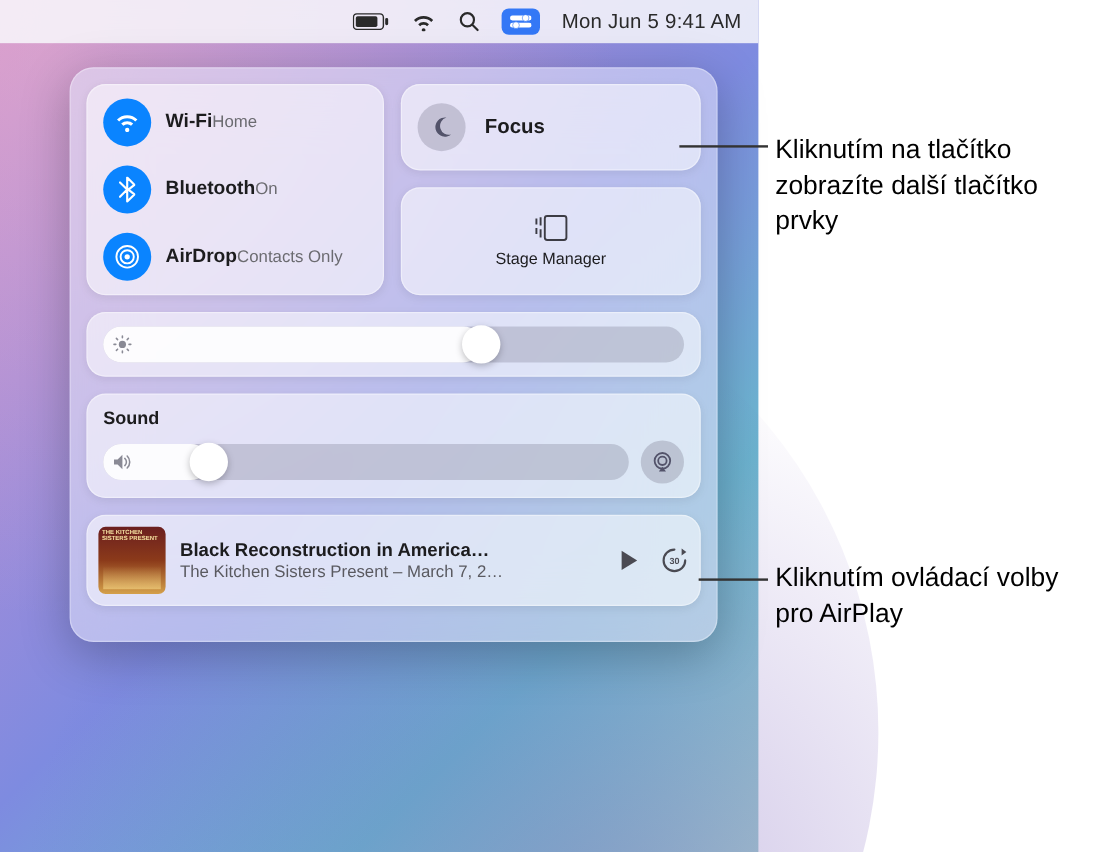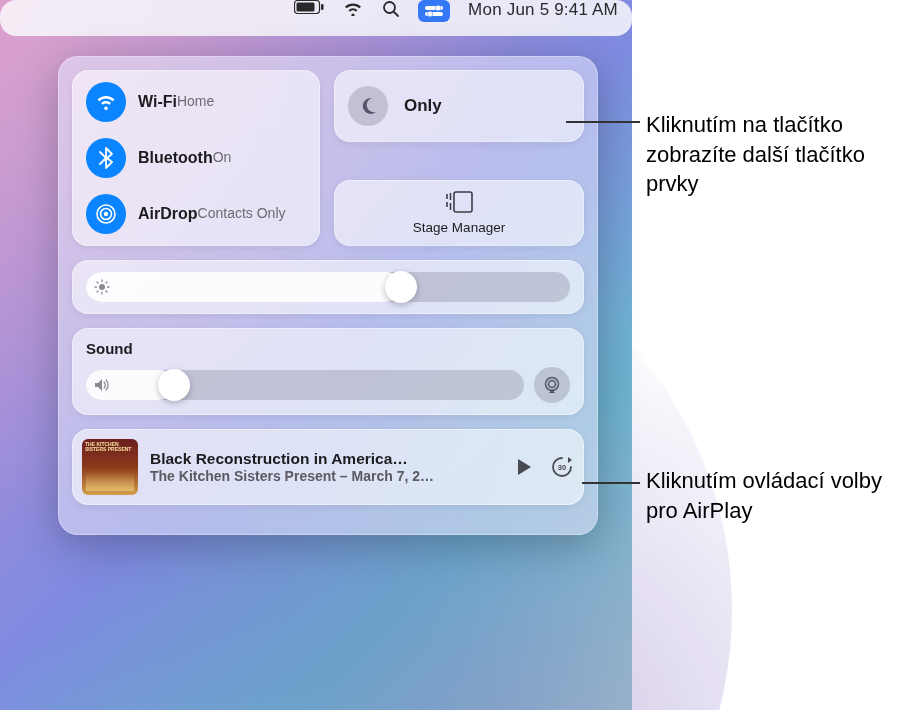--- a/index.html
+++ b/index.html
@@ -26,28 +26,27 @@
 .wave.w1 { background: radial-gradient(circle at 30% 30%, #f5c3c3, transparent 60%); top: -200px; left: -200px; }
 .wave.w2 { background: radial-gradient(circle at 70% 70%, #6d4fb5, transparent 60%); bottom: -300px; right: -100px; }
 
 .menubar {
   position: absolute;
   top: 0; left: 0; right: 0;
   height: 36px;
   background: rgba(248,248,252,0.85);
   backdrop-filter: blur(20px);
   display: flex;
-  align-items: flex-start;
+  align-items: center;
   justify-content: flex-end;
   padding: 0 14px;
   gap: 18px;
   font-size: 17px;
   color: #2a2a2a;
   width: 632px;
-  border-radius: 16px;
 }
 .mb-item { display: flex; align-items: center; }
 .mb-cc {
   background: #3478f6;
   border-radius: 6px;
   width: 32px; height: 22px;
   display: flex; align-items: center; justify-content: center;
 }
 .mb-datetime { font-weight: 500; letter-spacing: 0.2px; }
 
@@ -91,21 +90,21 @@
   height: 72px;
   display: flex; align-items: center; gap: 16px;
 }
 .focus-icon {
   width: 40px; height: 40px; border-radius: 50%;
   background: rgba(130,130,150,0.35);
   display: flex; align-items: center; justify-content: center;
 }
 .focus-label { font-size: 17px; font-weight: 600; color: #1c1c1e; }
 
-.two-up { display: flex; gap: 14px; flex: 1; align-items: flex-end; }
+.two-up { display: flex; gap: 14px; flex: 1; }
 .tile.small {
   flex: 1;
   display: flex; flex-direction: column; align-items: center; justify-content: center;
   gap: 6px;
   padding: 10px 4px;
 }
 .small-label { font-size: 13.5px; font-weight: 500; color: #1c1c1e; text-align: center; line-height: 1.2; }
 
 .tile.slider-tile { width: 100%; }
 .slider-label { font-size: 15px; font-weight: 600; color: #1c1c1e; margin-bottom: 10px; }
@@ -143,21 +142,21 @@
   position: relative;
   overflow: hidden;
 }
 .np-art::after {
   content: ""; position: absolute; inset: 4px;
   background: linear-gradient(180deg, transparent 60%, rgba(255,230,150,0.5));
 }
 .np-art-text { position: absolute; top: 3px; left: 3px; font-size: 5px; color: #f5e0a0; font-weight: bold; line-height: 1; }
 .np-info { flex: 1; min-width: 0; }
 .np-title { font-size: 15.5px; font-weight: 600; color: #1c1c1e; white-space: nowrap; overflow: hidden; text-overflow: ellipsis; }
-.np-sub { font-size: 14px; color: #5a5a60; white-space: nowrap; overflow: hidden; text-overflow: ellipsis; font-weight: bold; }
+.np-sub { font-size: 14px; color: #5a5a60; white-space: nowrap; overflow: hidden; text-overflow: ellipsis; }
 .np-ctrls { display: flex; align-items: center; gap: 14px; }
 .np-btn { width: 24px; height: 24px; display: flex; align-items: center; justify-content: center; color: #4a4a52; }
 
 .callout {
   position: absolute;
   font-size: 22px;
   color: #000;
   line-height: 1.35;
   width: 270px;
 }
@@ -252,21 +251,21 @@
       </div>
     </div>
 
     <div class="right-col">
       <div class="tile focus">
         <div class="focus-icon">
           <svg width="20" height="20" viewBox="0 0 20 20">
               <path d="M14 2a8 8 0 10 4 14 7 7 0 01-4-14z" fill="#53536a"></path>
             </svg>
         </div>
-        <span class="focus-label">Only</span>
+        <span class="focus-label">Focus</span>
       </div>
       <div class="two-up">
         <div class="tile small">
           <span>
             <svg width="30" height="24" viewBox="0 0 30 24">
                 <rect x="10" y="2" width="18" height="20" rx="2" fill="none" stroke="#3c3c44" stroke-width="1.6"></rect>
                 <line x1="3" y1="4" x2="3" y2="9" stroke="#3c3c44" stroke-width="1.6"></line>
                 <line x1="3" y1="12" x2="3" y2="17" stroke="#3c3c44" stroke-width="1.6"></line>
                 <line x1="6.5" y1="3" x2="6.5" y2="10" stroke="#3c3c44" stroke-width="1.6"></line>
                 <line x1="6.5" y1="13" x2="6.5" y2="20" stroke="#3c3c44" stroke-width="1.6"></line>

